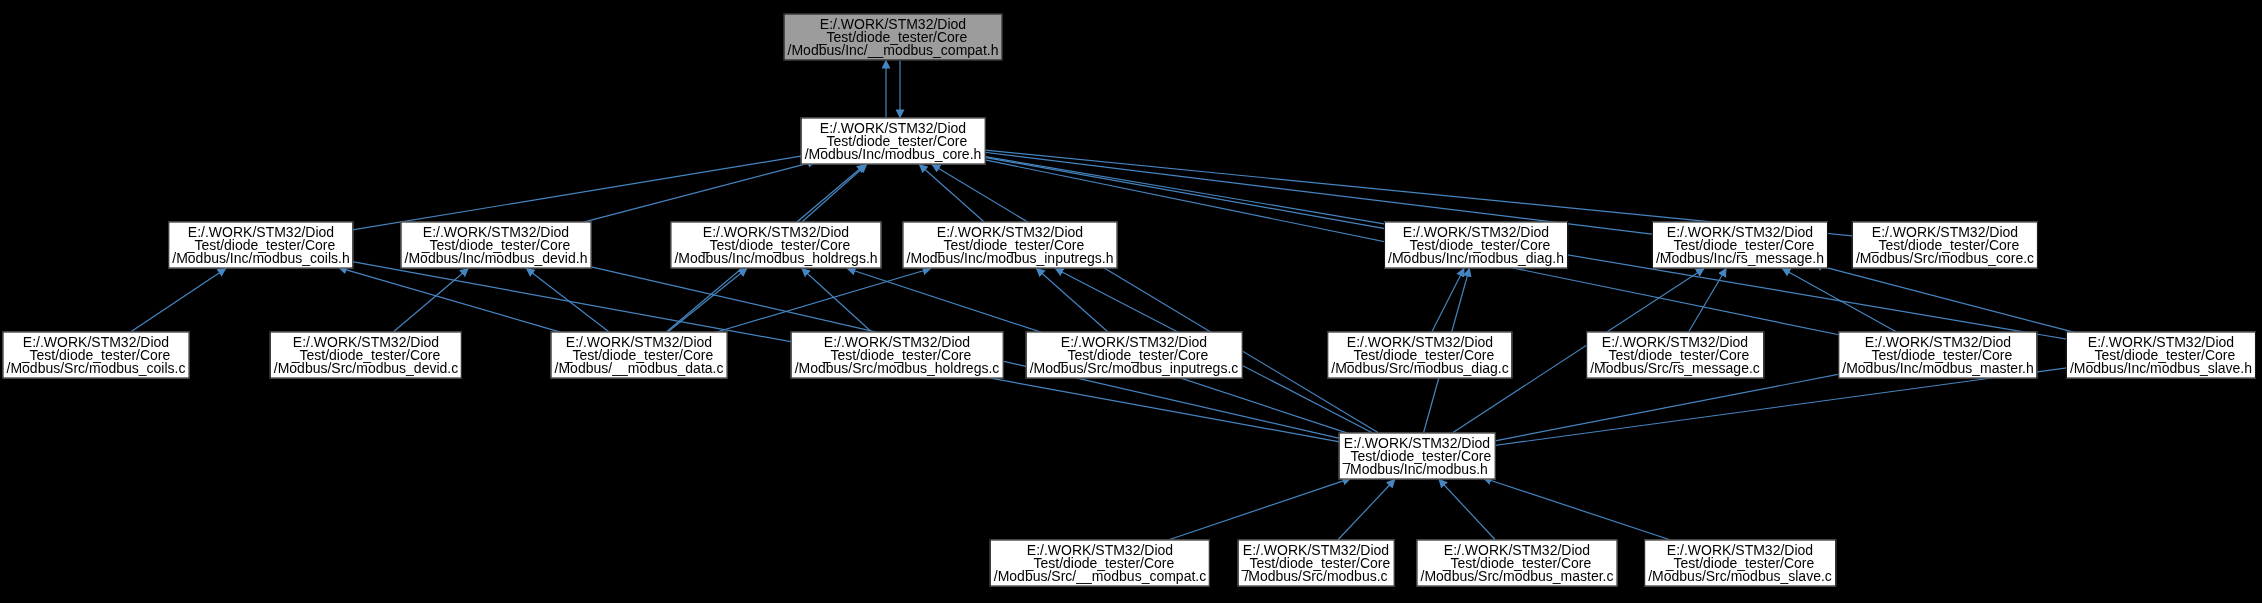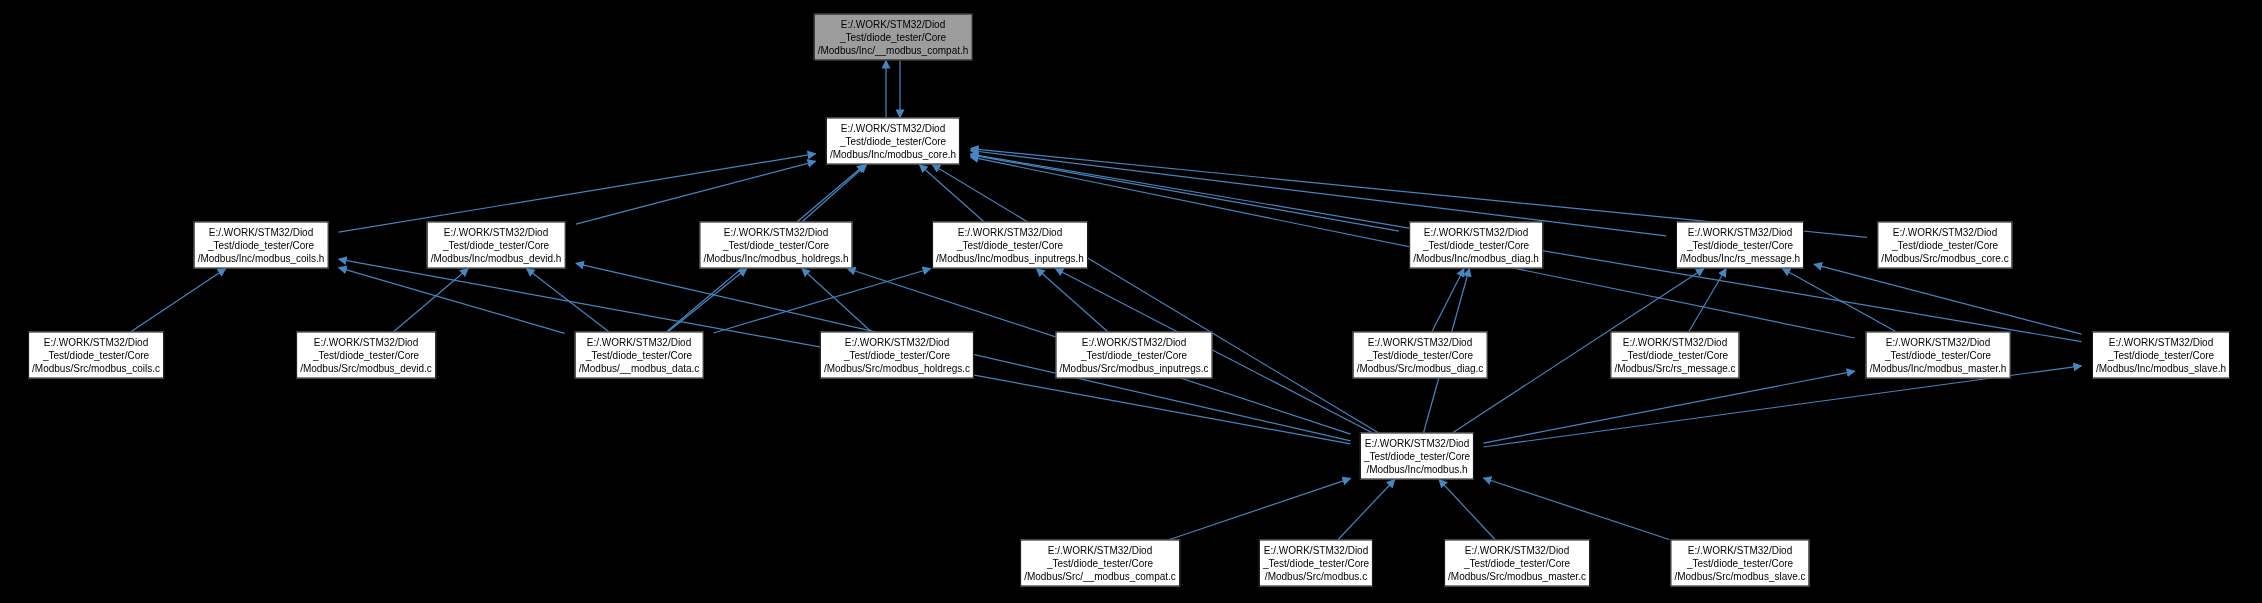--- a/index.html
+++ b/index.html
@@ -22,21 +22,21 @@
     z-index: 1;
   }
   .node {
     position: absolute;
     transform: translate(-50%, -50%);
     z-index: 2;
     background: #ffffff;
     border: 1px solid #0a0a0a;
     padding: 3px 3px;
     text-align: center;
-    font-size: 10px;
+    font-size: 14px;
     line-height: 13px;
     color: #000000;
     white-space: nowrap;
     cursor: pointer;
     box-sizing: border-box;
   }
   .node .nl { white-space: nowrap; }
   .node.root { background: #9c9c9c; }
   path.edge { fill: none; stroke-width: 1.2px; }
 </style>

